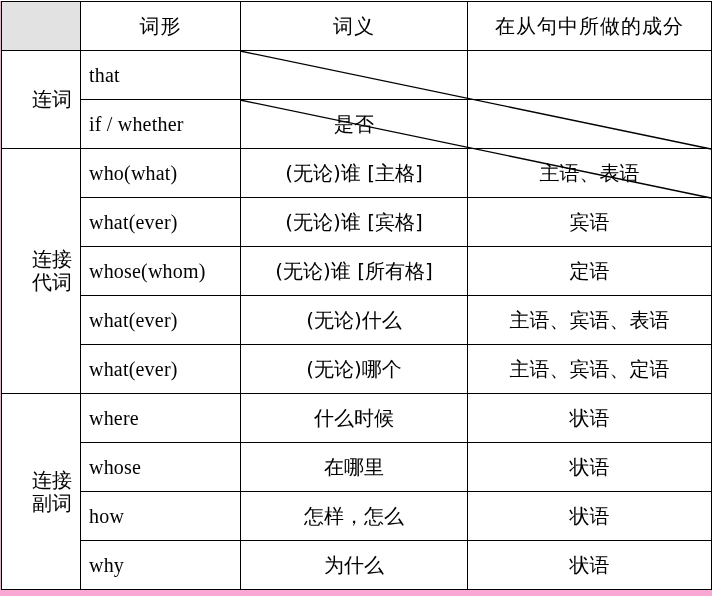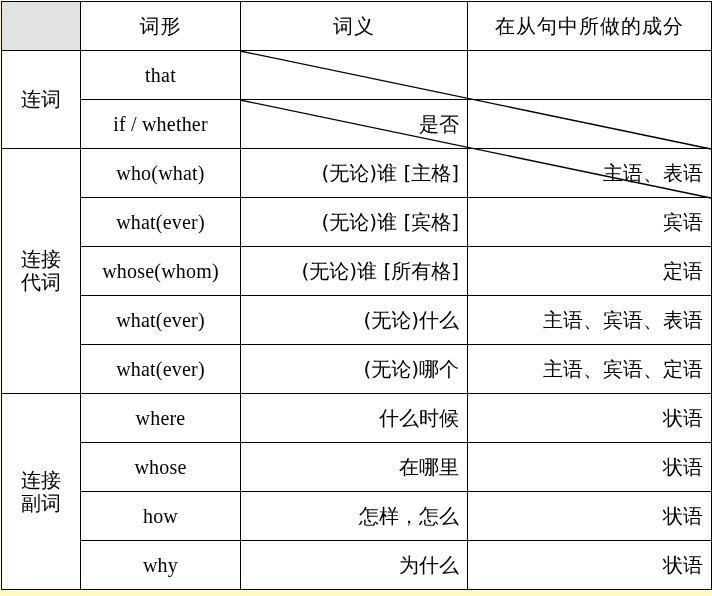--- a/index.html
+++ b/index.html
@@ -12,21 +12,21 @@
     width: 712px;
     height: 596px;
     font-family: "Liberation Serif", "DejaVu Serif", serif;
     overflow: hidden;
   }
 
   .sheet {
     position: relative;
     width: 712px;
     height: 596px;
-    background: #fef9c3;
+    background: #f9a8d4;
   }
 
   table.grammar-table {
     border-collapse: collapse;
     table-layout: fixed;
     width: 710px;
     margin-left: 1px;
     margin-top: 1px;
   }
 
@@ -62,46 +62,46 @@
     font-weight: normal;
     letter-spacing: 1px;
   }
   thead td.corner-cell {
     background: #e3e2e2;
   }
 
   
   td.cat-cell {
     background: #e3e2e2;
-    text-align: center;
+    text-align: right;
     font-family: "DejaVu Sans", "Liberation Sans", sans-serif;
     font-size: 19px;
     color: #1a1a1a;
     padding: 0 4px;
     line-height: 1.9;
   }
   td.cat-cell .cat-line {
     display: block;
   }
 
   
   td.form-cell {
     font-family: "Liberation Serif", "DejaVu Serif", serif;
     font-weight: bold;
     font-size: 21px;
-    text-align: center;
+    text-align: left;
     padding-left: 10px;
     letter-spacing: 0.2px;
   }
 
   
   td.mean-cell, td.role-cell {
     font-family: "DejaVu Sans", "Liberation Sans", sans-serif;
     font-size: 19.5px;
-    text-align: right;
+    text-align: center;
     padding-left: 10px;
     color: #111111;
   }
 
   
   td.blank-cell {
     background: #ffffff;
   }
 
   

